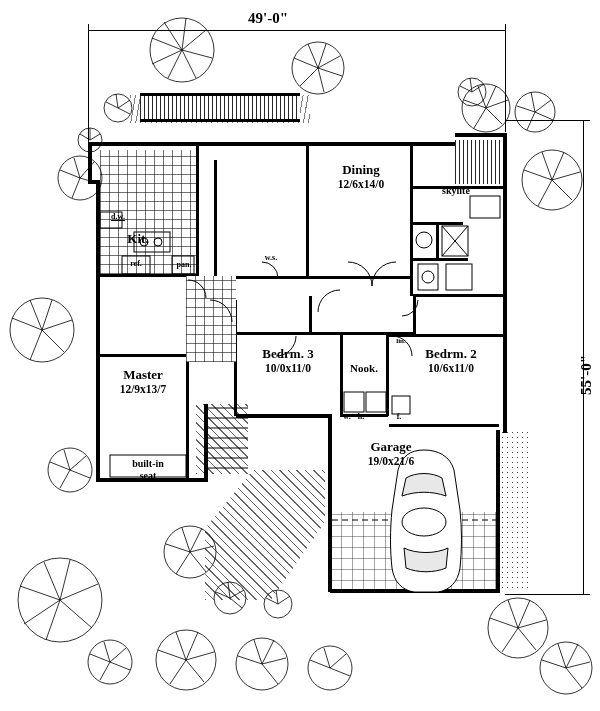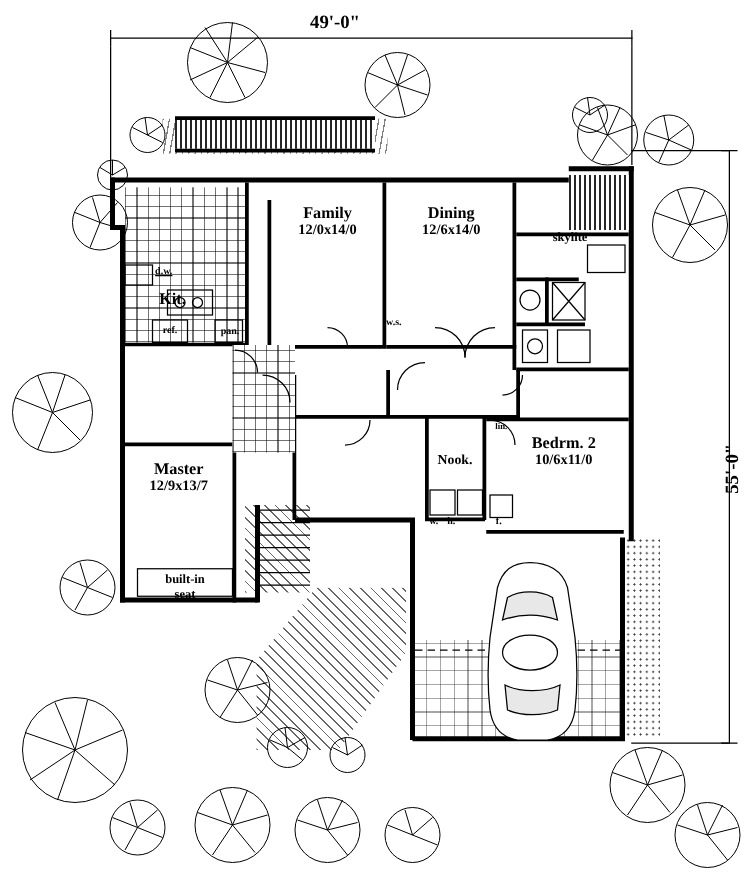--- a/index.html
+++ b/index.html
@@ -251,56 +251,60 @@
         <path d="M230 598 l-14 -6 M230 598 l-2 -16 M230 598 l14 -8 M230 598 l12 10"></path>
       </g>
       <g>
         <circle cx="278" cy="604" r="14"></circle>
         <path d="M278 604 l-12 -6 M278 604 l-2 -14 M278 604 l12 -8"></path>
       </g>
     </g>
   </svg>
 
 
-  <div class="room" style="left:214px;top:163px;width:96px;">
-    <span class="nm">Family</span>
-    <span class="dm">12/0x14/0</span>
-  </div>
 
   <div class="room" style="left:312px;top:163px;width:98px;">
     <span class="nm">Dining</span>
     <span class="dm">12/6x14/0</span>
   </div>
 
   <div class="room" style="left:110px;top:232px;width:56px;">
     <span class="nm">Kit.</span>
   </div>
 
 
   <div class="room" style="left:98px;top:368px;width:90px;">
     <span class="nm">Master</span>
     <span class="dm">12/9x13/7</span>
   </div>
 
+  <div class="room" style="left:238px;top:347px;width:100px;">
+    <span class="nm">Bedrm. 3</span>
+    <span class="dm">10/0x11/0</span>
+  </div>
 
   <div class="room" style="left:400px;top:347px;width:102px;">
     <span class="nm">Bedrm. 2</span>
     <span class="dm">10/6x11/0</span>
   </div>
 
   <div class="room" style="left:341px;top:362px;width:46px;">
     <span class="nm" style="font-size:11px;">Nook.</span>
   </div>
 
+  <div class="room" style="left:336px;top:440px;width:110px;">
+    <span class="nm">Garage</span>
+    <span class="dm">19/0x21/6</span>
+  </div>
 
   <div class="tiny" style="left:428px;top:186px;width:56px;font-size:10px;">skylite</div>
-  <div class="tiny" style="left:113px;top:213px;width:36px;text-decoration:underline;">d.w.</div>
+  <div class="tiny" style="left:100px;top:213px;width:36px;text-decoration:underline;">d.w.</div>
   <div class="tiny" style="left:122px;top:260px;width:28px;">ref.</div>
   <div class="tiny" style="left:172px;top:261px;width:24px;">pan.</div>
-  <div class="tiny" style="left:258px;top:254px;width:26px;margin-left:44px;">w.s.</div>
+  <div class="tiny" style="left:258px;top:254px;width:26px;">w.s.</div>
   <div class="tiny" style="left:390px;top:338px;width:22px;font-size:7px;">lin.</div>
   <div class="tiny" style="left:340px;top:413px;width:14px;">w.</div>
   <div class="tiny" style="left:354px;top:413px;width:14px;">h.</div>
   <div class="tiny" style="left:392px;top:413px;width:14px;">f.</div>
   <div class="tiny" style="left:112px;top:459px;width:72px;font-size:10px;">built-in</div>
   <div class="tiny" style="left:112px;top:471px;width:72px;font-size:10px;">seat</div>
 
 </div>
 
 </body></html>

